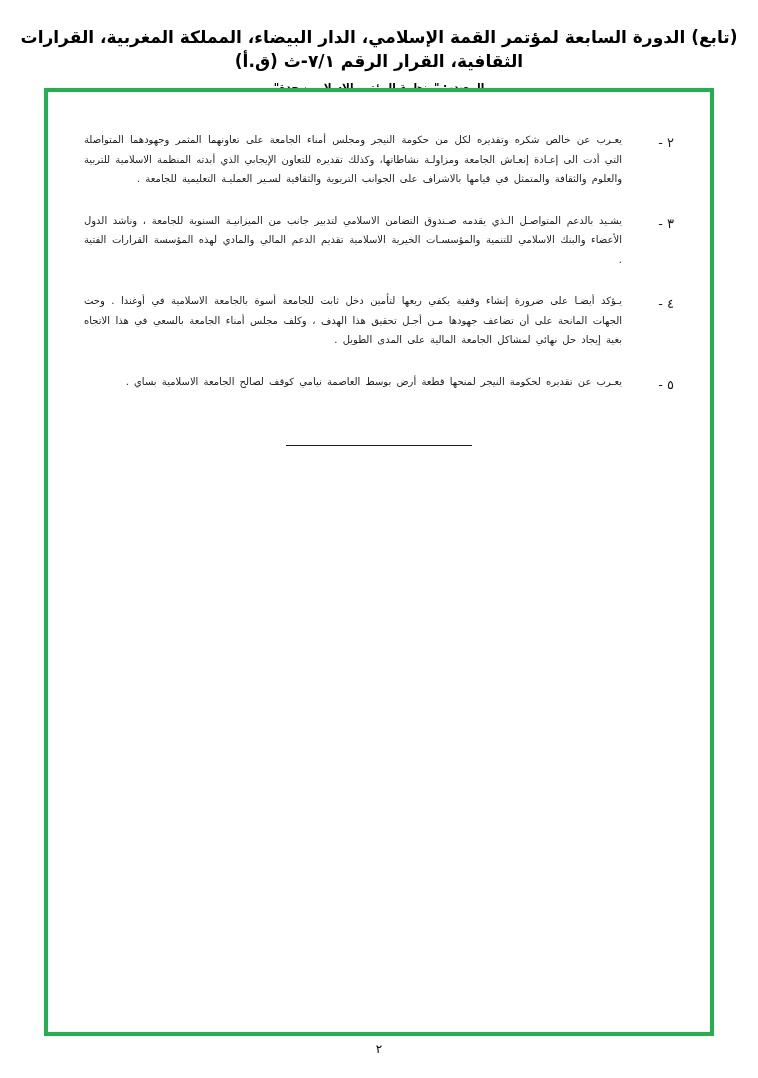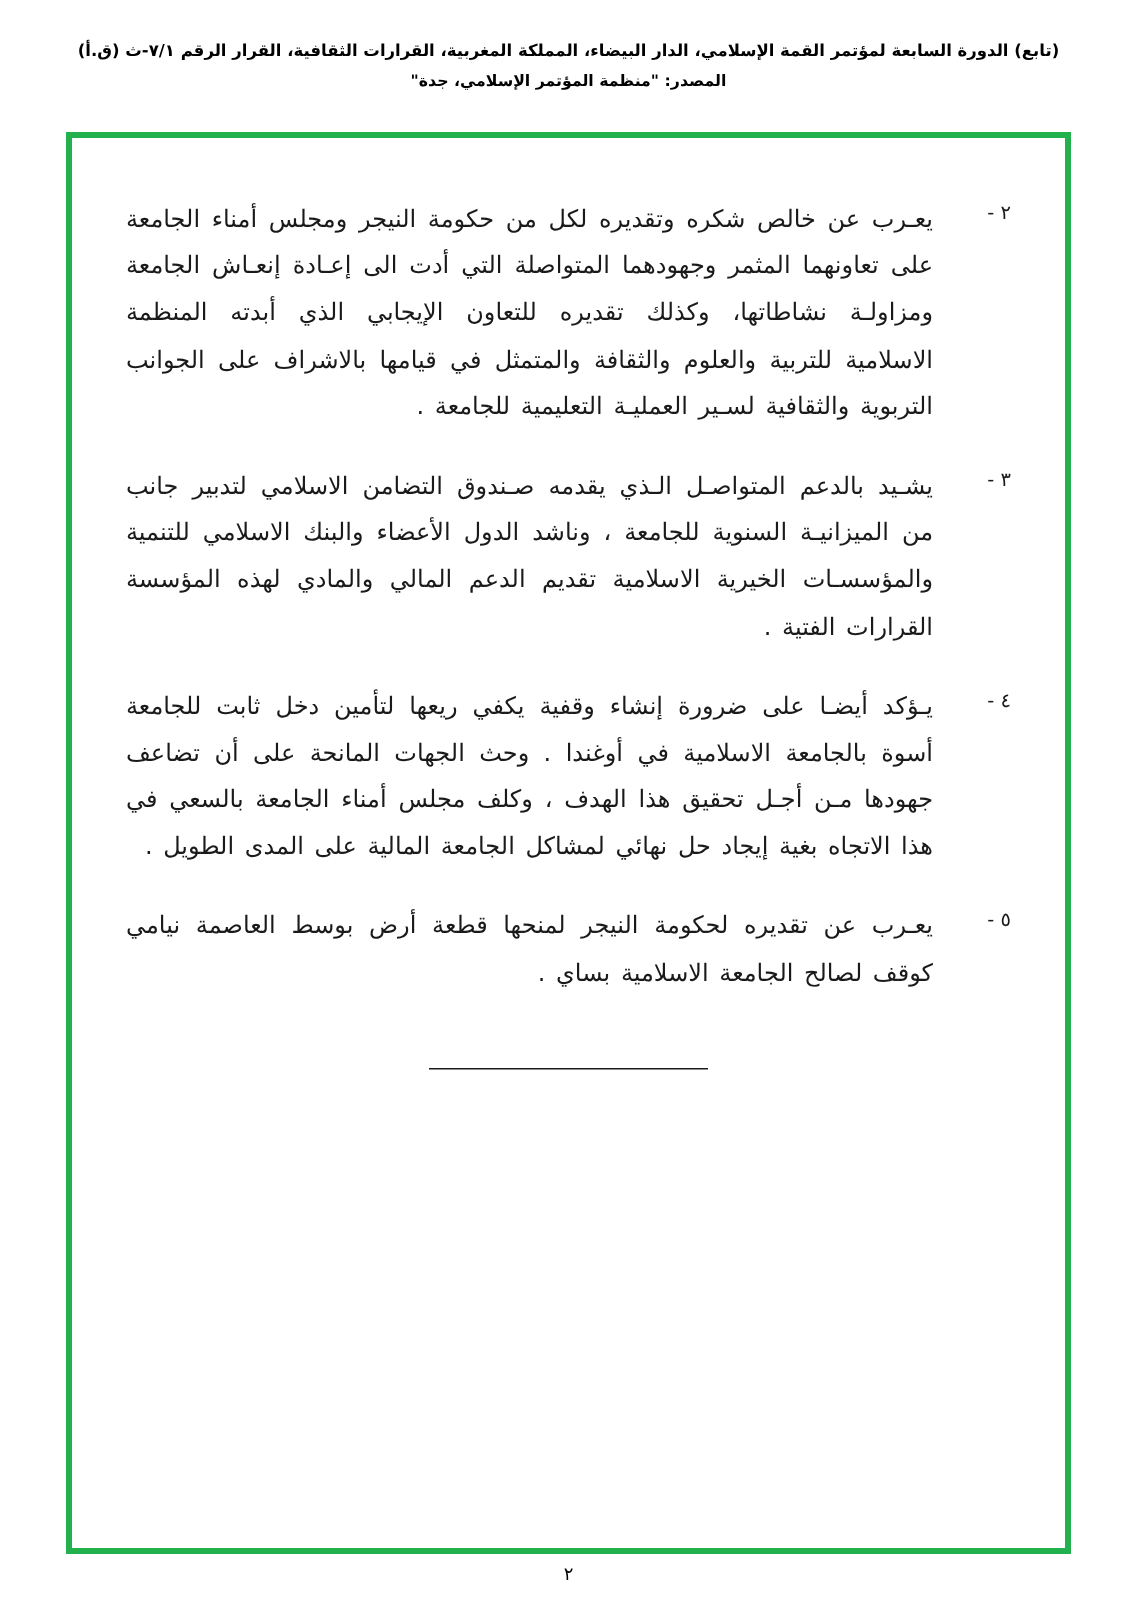--- a/index.html
+++ b/index.html
@@ -25,21 +25,21 @@
 
   
   .header {
     position: absolute;
     top: 26px;
     right: 0;
     left: 0;
     text-align: center;
   }
   .header-title {
-    font-size: 11px;
+    font-size: 17px;
     font-weight: bold;
     letter-spacing: 0px;
     color: #000;
     direction: rtl;
     line-height: 1.4;
   }
   .header-source {
     margin-top: 7px;
     font-size: 10.5px;
     font-weight: bold;
@@ -82,21 +82,21 @@
     padding-left: 6px;
     font-size: 13px;
     color: #1a1a1a;
     font-family: "DejaVu Sans", sans-serif;
     white-space: nowrap;
     line-height: 1.95;
   }
 
   .ptext {
     flex: 1 1 auto;
-    font-size: 16px;
+    font-size: 10px;
     line-height: 1.95;
     text-align: justify;
     text-justify: inter-word;
     color: #1a1a1a;
     font-family: "DejaVu Sans", sans-serif;
     word-spacing: 2px;
   }
 
   
   .sep-wrap {

